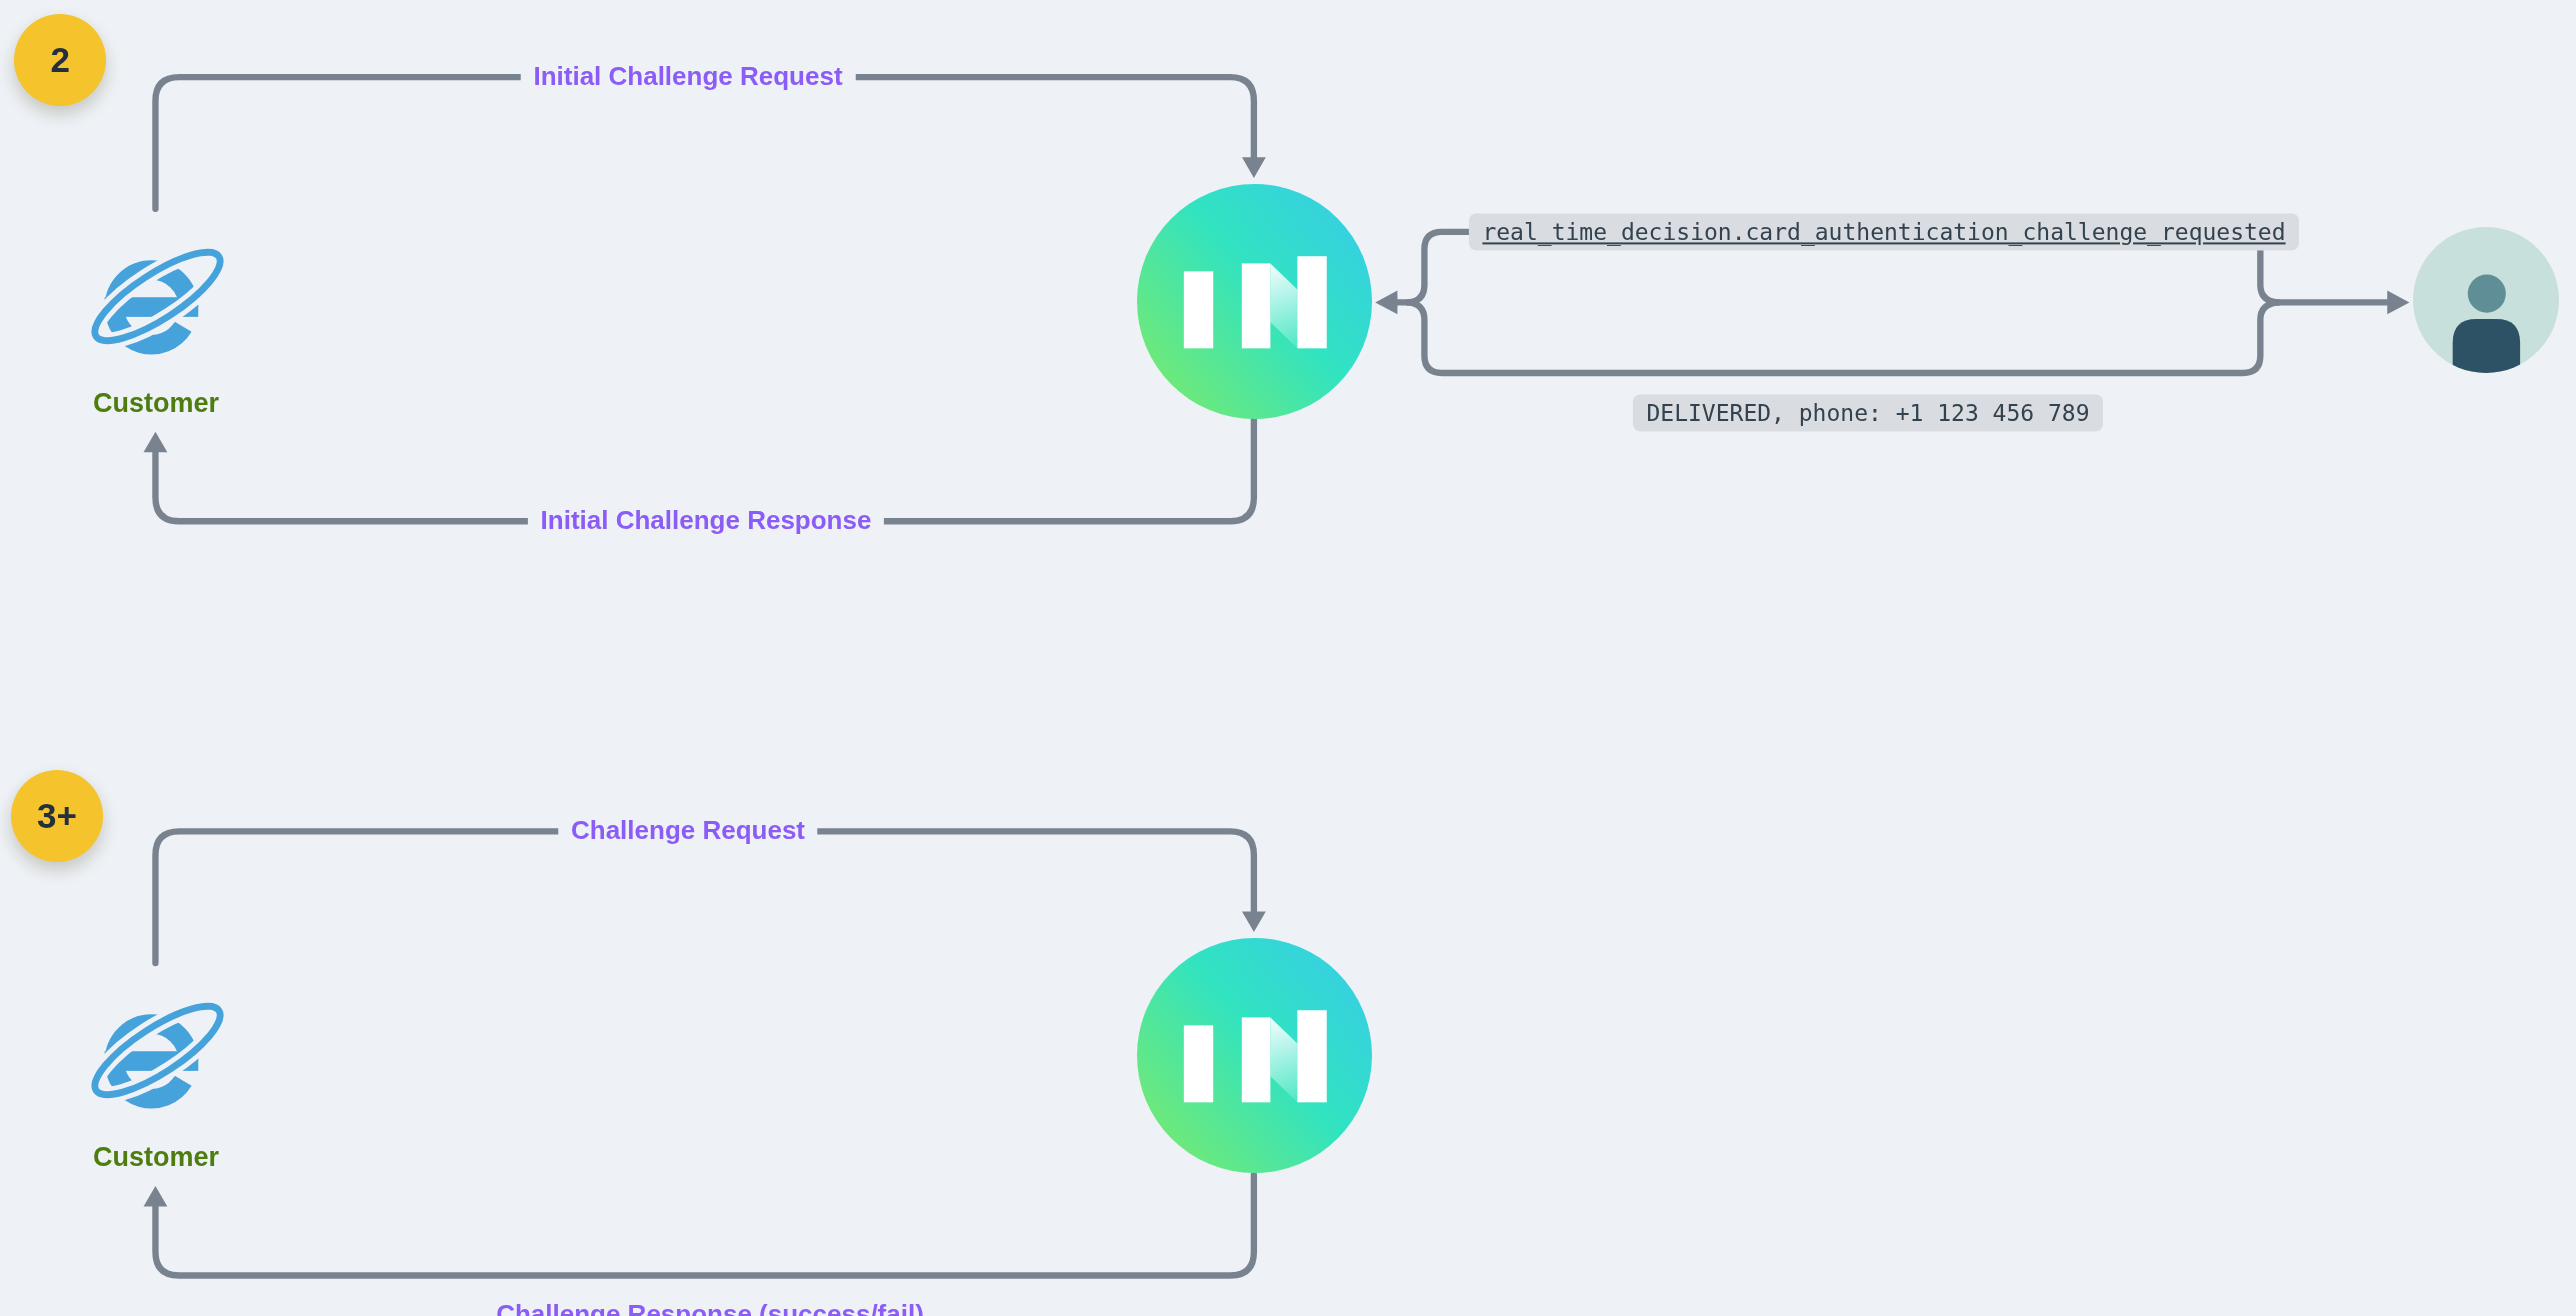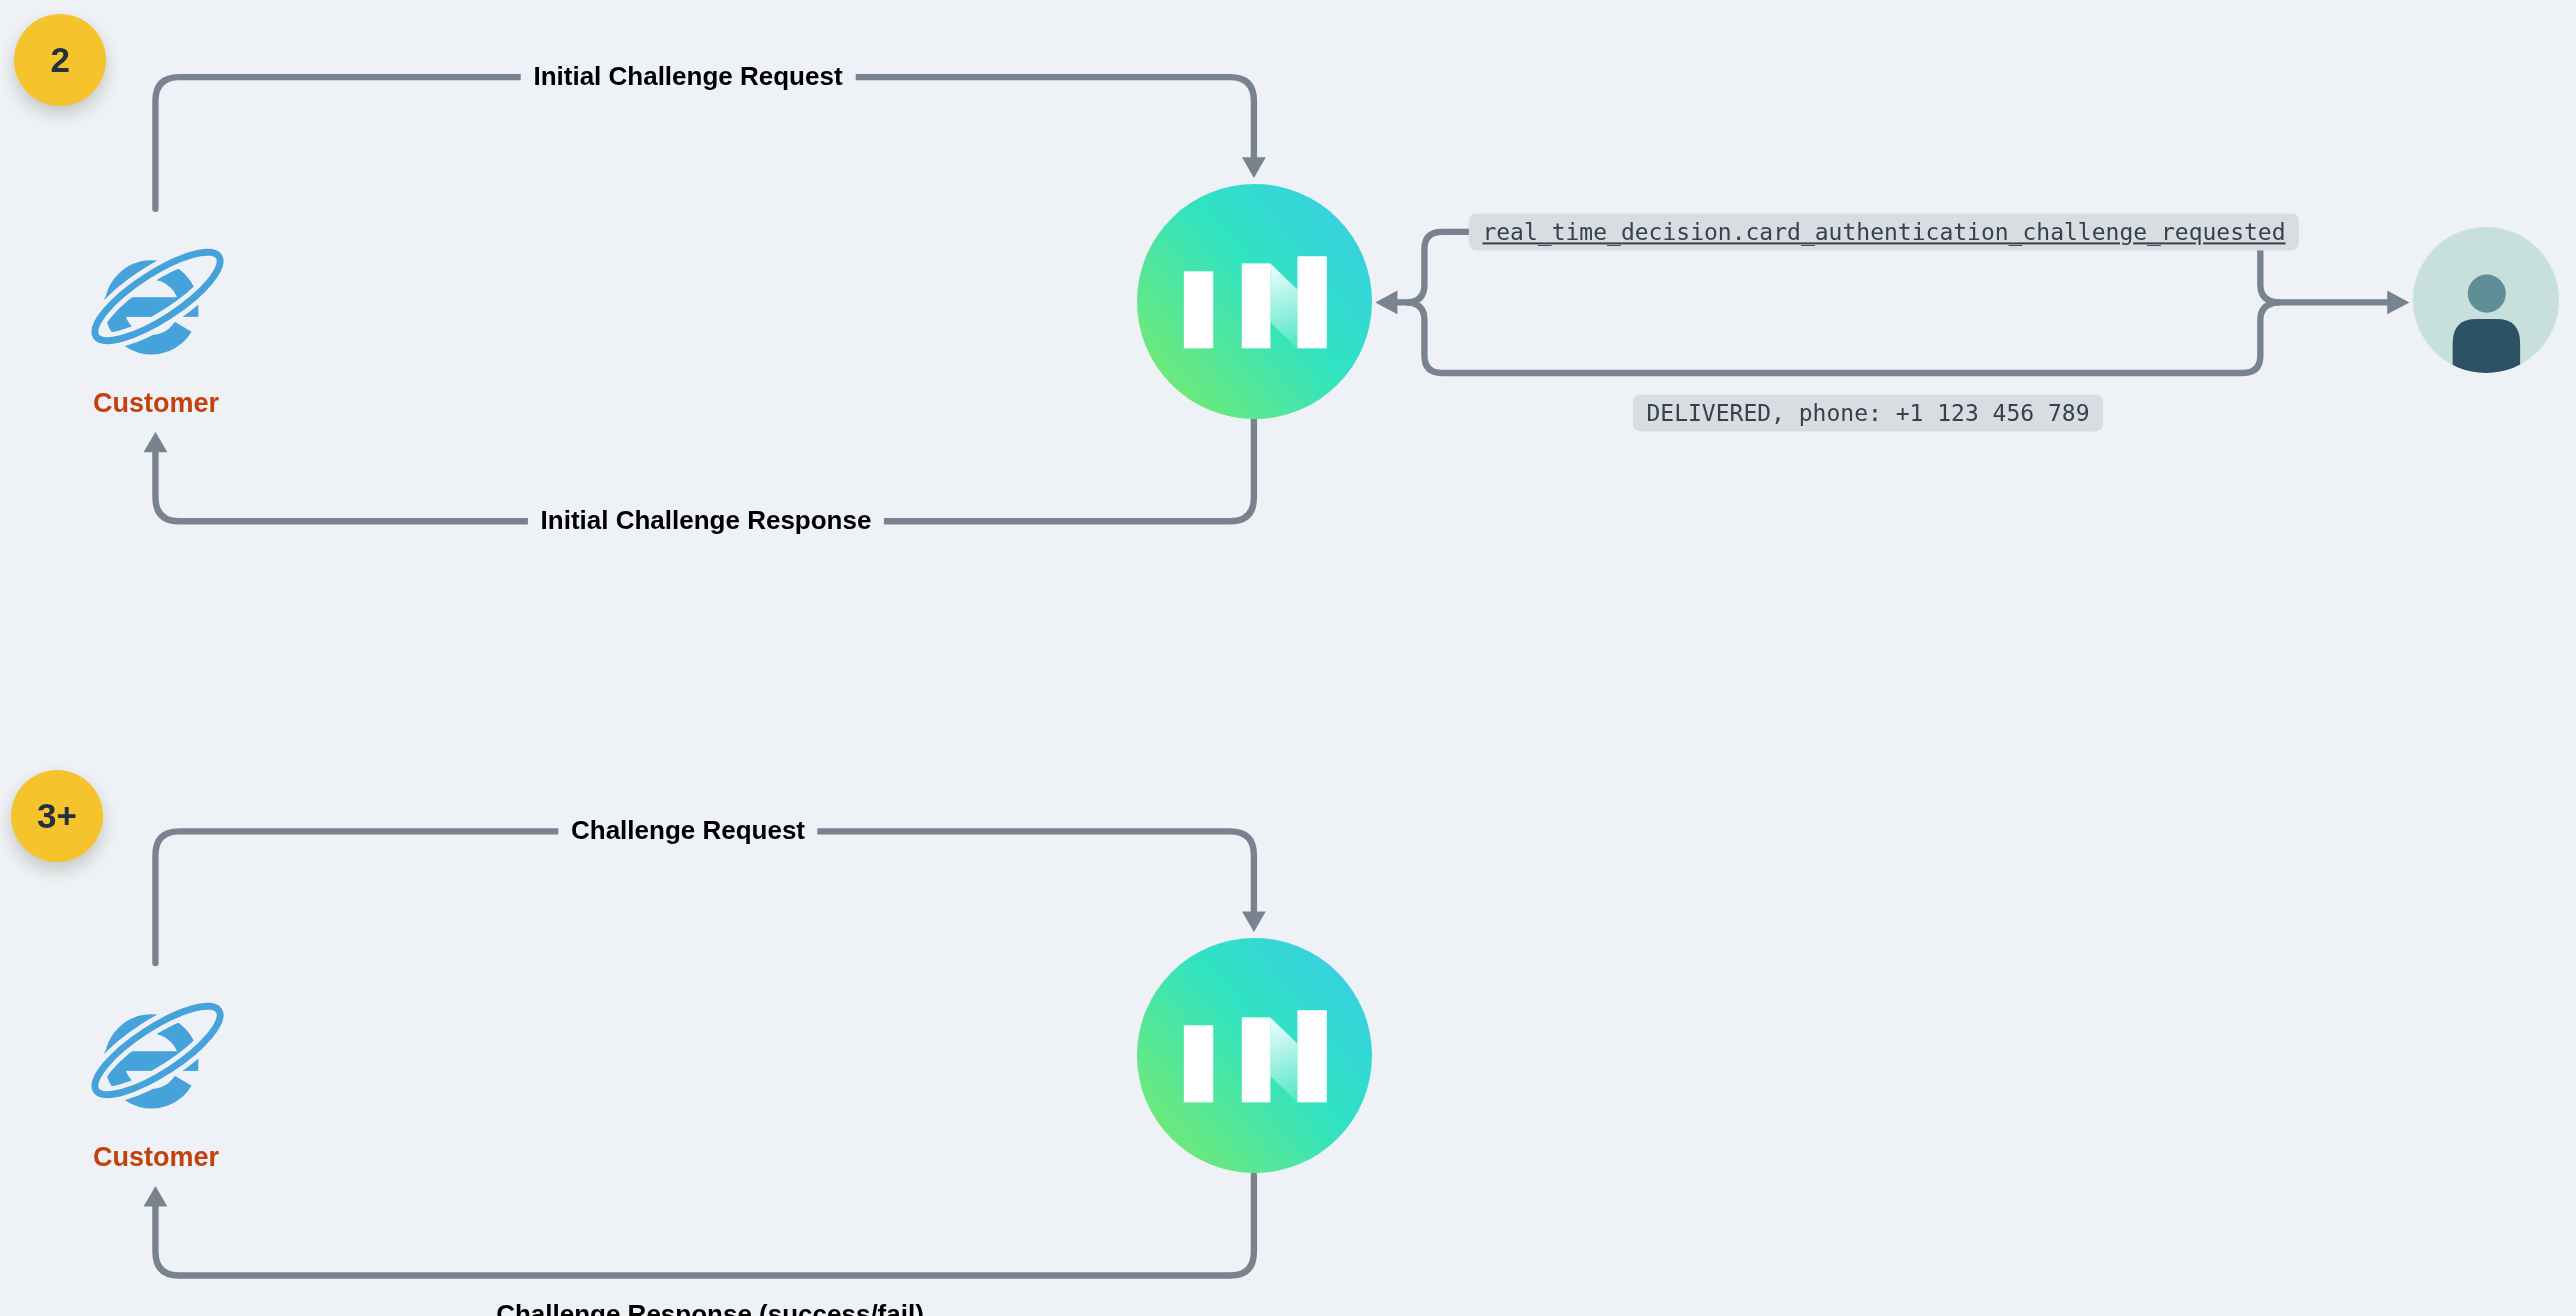--- a/index.html
+++ b/index.html
@@ -17,25 +17,25 @@
   .step-badge{
     position:absolute;
     width:92px;height:92px;border-radius:50%;
     background:#F5C32B;
     display:flex;align-items:center;justify-content:center;
     font-weight:bold;font-size:35px;color:#25303F;
     box-shadow:0 8px 16px rgba(60,55,20,.22);
   }
   .node-label{
     position:absolute;transform:translate(-50%,-50%);
-    font-size:27px;font-weight:600;color:#c2410c;white-space:nowrap;
+    font-size:27px;font-weight:600;color:#4d7c0f;white-space:nowrap;
   }
   .flow-label{
     position:absolute;transform:translate(-50%,-50%);
-    font-size:26px;font-weight:600;color:#000000;
+    font-size:26px;font-weight:600;color:#8b5cf6;
     background:#EEF1F5;padding:3.2px 12.7px;white-space:nowrap;
   }
   .code-badge{
     position:absolute;transform:translate(-50%,-50%);
     font-family:"DejaVu Sans Mono", monospace;
     font-size:23px;color:#33424E;
     background:#D9DDE1;border-radius:7.1px;
     padding:5.6px 13.5px;white-space:nowrap;
   }
   .in-node{

